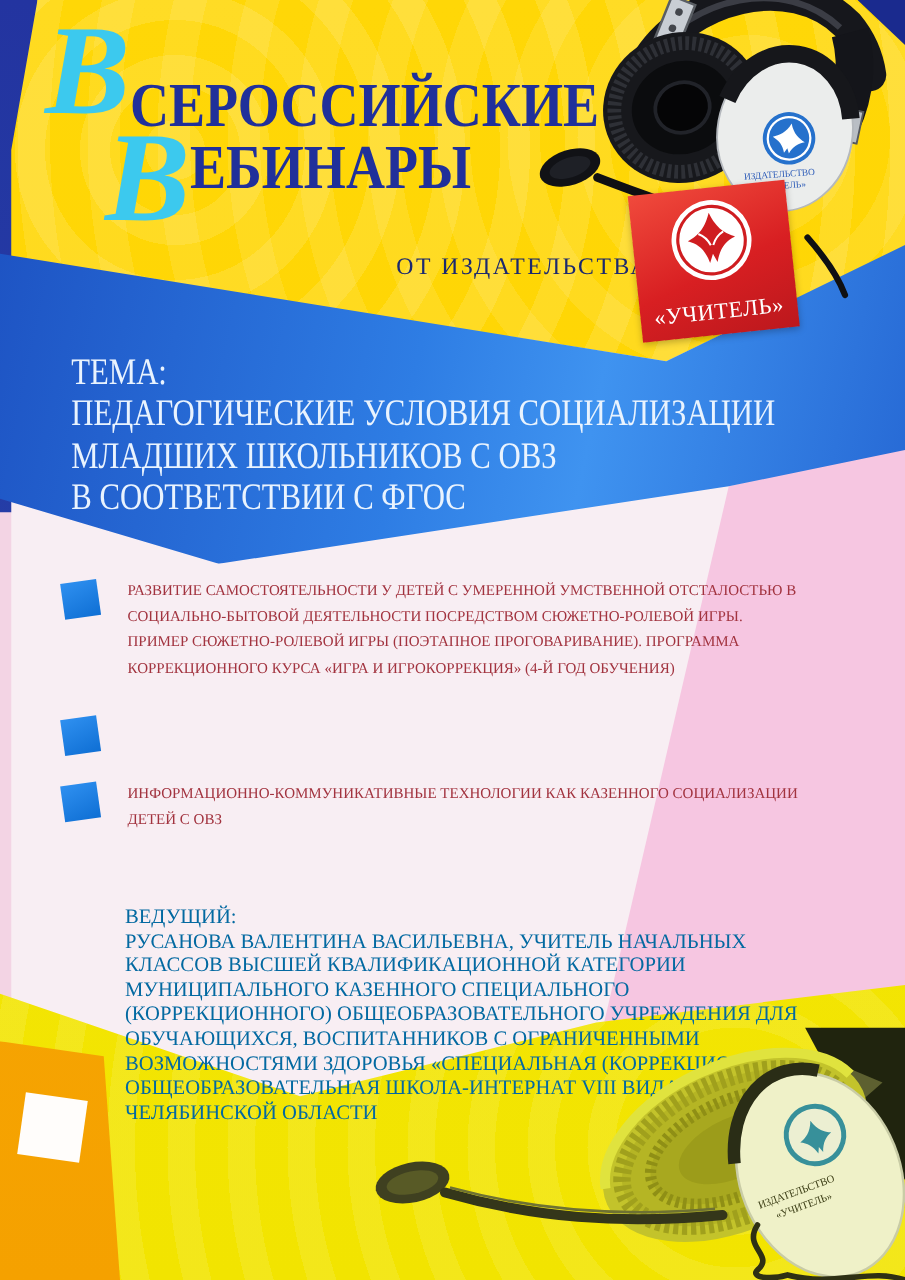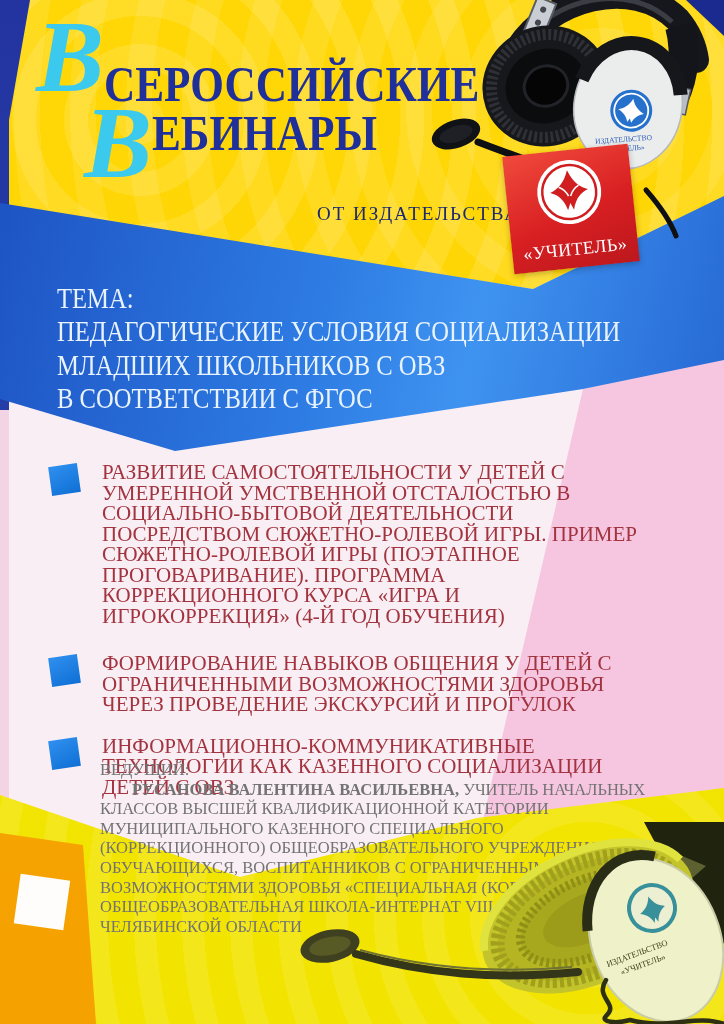--- a/index.html
+++ b/index.html
@@ -35,25 +35,25 @@
   
   .topic-label,.topic-line{color:#e9f3fe;font-size:30px;line-height:1;white-space:nowrap;
       transform:scaleX(.82);transform-origin:left top;font-weight:normal;}
 
   
   .bullets{left:50px;top:462px;width:610px;}
   .bullet-row{display:flex;align-items:flex-start;margin-bottom:27px;}
   .bullet-row:nth-child(2){margin-bottom:21px;}
   .bullet-sq{flex:0 0 auto;width:29px;height:29px;margin:3px 23px 0 0;transform:rotate(-8deg);
       background:linear-gradient(160deg,#2f90f0,#0f6fd4);}
-  .bullet-text{width:540px;font-size:21px;line-height:20.5px;color:#a2333f;font-weight:normal;}
+  .bullet-text{width:540px;font-size:12px;line-height:20.5px;color:#a2333f;font-weight:normal;}
 
   
-  .host{left:100px;top:760px;width:566px;font-size:16.5px;line-height:19.6px;color:#737373;}
-  .host b{font-weight:bold;margin-left:32px;}
+  .host{left:100px;top:723px;width:566px;font-size:16.5px;line-height:19.6px;color:#0369a1;}
+  .host b{font-weight:normal;}
 
   
   .badge{left:508px;top:150px;width:126px;height:118px;transform:rotate(-6deg);
       background:linear-gradient(160deg,#f04a3c,#d81f22 55%,#bc181d);box-shadow:0 2px 6px rgba(0,0,0,.25);}
   .badge svg{position:absolute;left:29px;top:8px;}
   .badge-name{position:absolute;left:0;right:0;bottom:8px;text-align:center;color:#fff;
       font-size:18px;letter-spacing:.5px;}
 </style>
 </head>
 <body>
@@ -132,21 +132,20 @@
   <div class="abs topic-line" style="left:57px;top:350px;">МЛАДШИХ ШКОЛЬНИКОВ С ОВЗ</div>
   <div class="abs topic-line" style="left:57px;top:383px;">В СООТВЕТСТВИИ С ФГОС</div>
 
   <div class="abs bullets">
     <div class="bullet-row">
       <div class="bullet-sq"></div>
       <div class="bullet-text">РАЗВИТИЕ САМОСТОЯТЕЛЬНОСТИ У ДЕТЕЙ С УМЕРЕННОЙ УМСТВЕННОЙ ОТСТАЛОСТЬЮ В СОЦИАЛЬНО-БЫТОВОЙ ДЕЯТЕЛЬНОСТИ ПОСРЕДСТВОМ СЮЖЕТНО-РОЛЕВОЙ ИГРЫ. ПРИМЕР СЮЖЕТНО-РОЛЕВОЙ ИГРЫ (ПОЭТАПНОЕ ПРОГОВАРИВАНИЕ). ПРОГРАММА КОРРЕКЦИОННОГО КУРСА «ИГРА И ИГРОКОРРЕКЦИЯ» (4-Й ГОД ОБУЧЕНИЯ)</div>
     </div>
     <div class="bullet-row">
       <div class="bullet-sq"></div>
-      <div class="bullet-text">ФОРМИРОВАНИЕ НАВЫКОВ ОБЩЕНИЯ У ДЕТЕЙ С ОГРАНИЧЕННЫМИ ВОЗМОЖНОСТЯМИ ЗДОРОВЬЯ ЧЕРЕЗ ПРОВЕДЕНИЕ ЭКСКУРСИЙ И ПРОГУЛОК</div>
     </div>
     <div class="bullet-row">
       <div class="bullet-sq"></div>
       <div class="bullet-text">ИНФОРМАЦИОННО-КОММУНИКАТИВНЫЕ ТЕХНОЛОГИИ КАК КАЗЕННОГО СОЦИАЛИЗАЦИИ ДЕТЕЙ С ОВЗ</div>
     </div>
   </div>
 
   <div class="abs host">
     <div>ВЕДУЩИЙ:</div>
     <div><b>РУСАНОВА ВАЛЕНТИНА ВАСИЛЬЕВНА,</b><span> УЧИТЕЛЬ НАЧАЛЬНЫХ КЛАССОВ ВЫСШЕЙ КВАЛИФИКАЦИОННОЙ КАТЕГОРИИ МУНИЦИПАЛЬНОГО КАЗЕННОГО СПЕЦИАЛЬНОГО (КОРРЕКЦИОННОГО) ОБЩЕОБРАЗОВАТЕЛЬНОГО УЧРЕЖДЕНИЯ ДЛЯ ОБУЧАЮЩИХСЯ, ВОСПИТАННИКОВ С ОГРАНИЧЕННЫМИ ВОЗМОЖНОСТЯМИ ЗДОРОВЬЯ «СПЕЦИАЛЬНАЯ (КОРРЕКЦИОННАЯ) ОБЩЕОБРАЗОВАТЕЛЬНАЯ ШКОЛА-ИНТЕРНАТ VIII ВИДА» Г. ТРОИЦКА ЧЕЛЯБИНСКОЙ ОБЛАСТИ</span></div>

